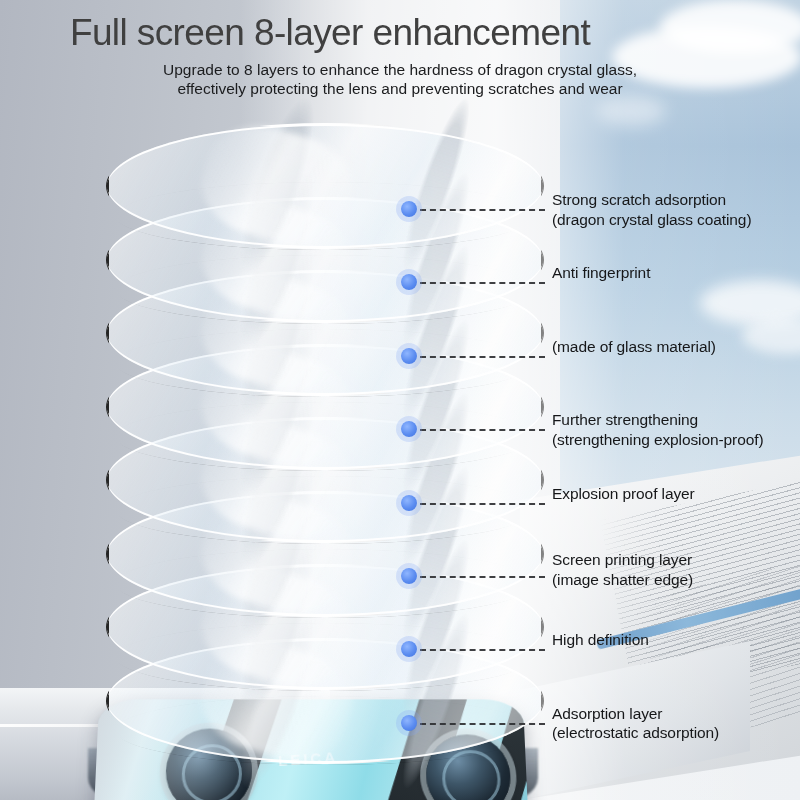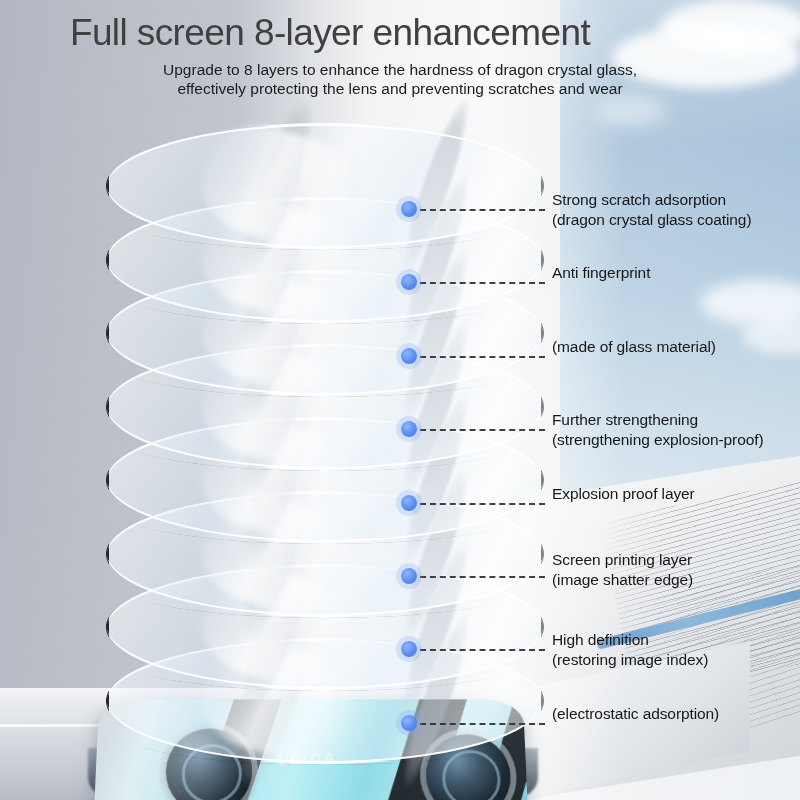--- a/index.html
+++ b/index.html
@@ -336,25 +336,25 @@
       <div class="dot" style="left: 401px; top: 568px; z-index: 300;"></div>
       <div class="dash" style="left: 420px; top: 576px; width: 125px; z-index: 299;"></div>
       <div class="lbl" style="left: 552px; top: 533px; z-index: 301; margin-top: 17px;">
         <span class="sub">Screen printing layer</span>
         <span class="sub">(image shatter edge)</span>
       </div>
       <div class="dot" style="left: 401px; top: 641.4px; z-index: 300;"></div>
       <div class="dash" style="left: 420px; top: 649.4px; width: 125px; z-index: 299;"></div>
       <div class="lbl" style="left: 552px; top: 630.4px; z-index: 301;">
         <span class="sub">High definition</span>
-        <span class="sub">(restoring image index)</span>
       </div>
       <div class="dot" style="left: 401px; top: 714.8px; z-index: 300;"></div>
       <div class="dash" style="left: 420px; top: 722.8px; width: 125px; z-index: 299;"></div>
       <div class="lbl" style="left: 552px; top: 703.8px; z-index: 301;">
+        <span class="sub">Adsorption layer</span>
         <span class="sub">(electrostatic adsorption)</span>
       </div>
     </div>
 
   <div class="title">Full screen 8-layer enhancement</div>
   <div class="subtitle">
     <span>Upgrade to 8 layers to enhance the hardness of dragon crystal glass,</span>
     <span>effectively protecting the lens and preventing scratches and wear</span>
   </div>
 

